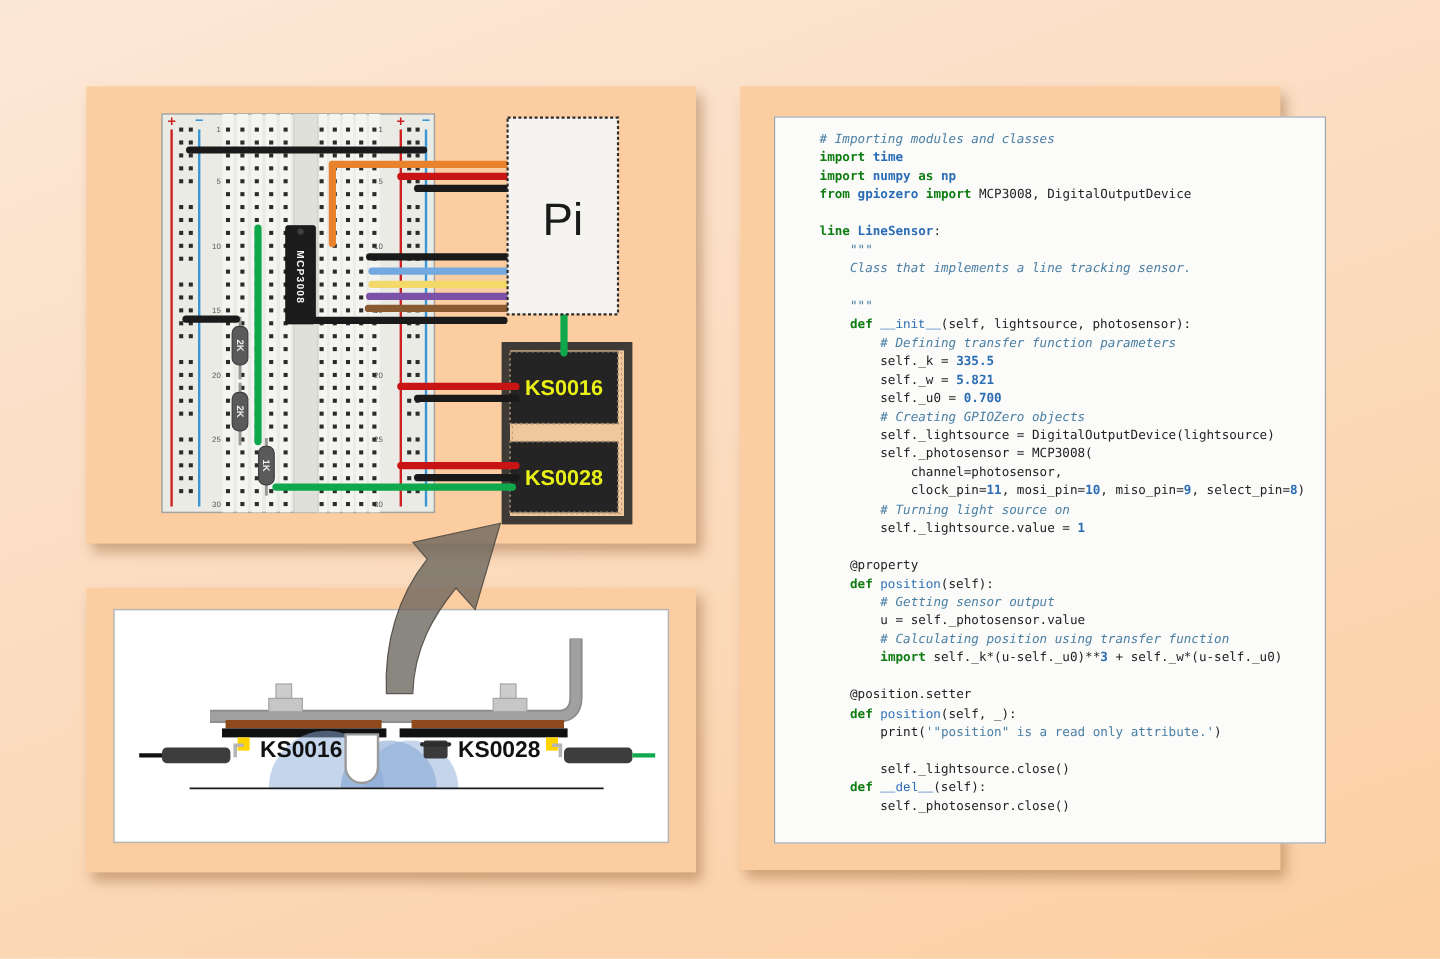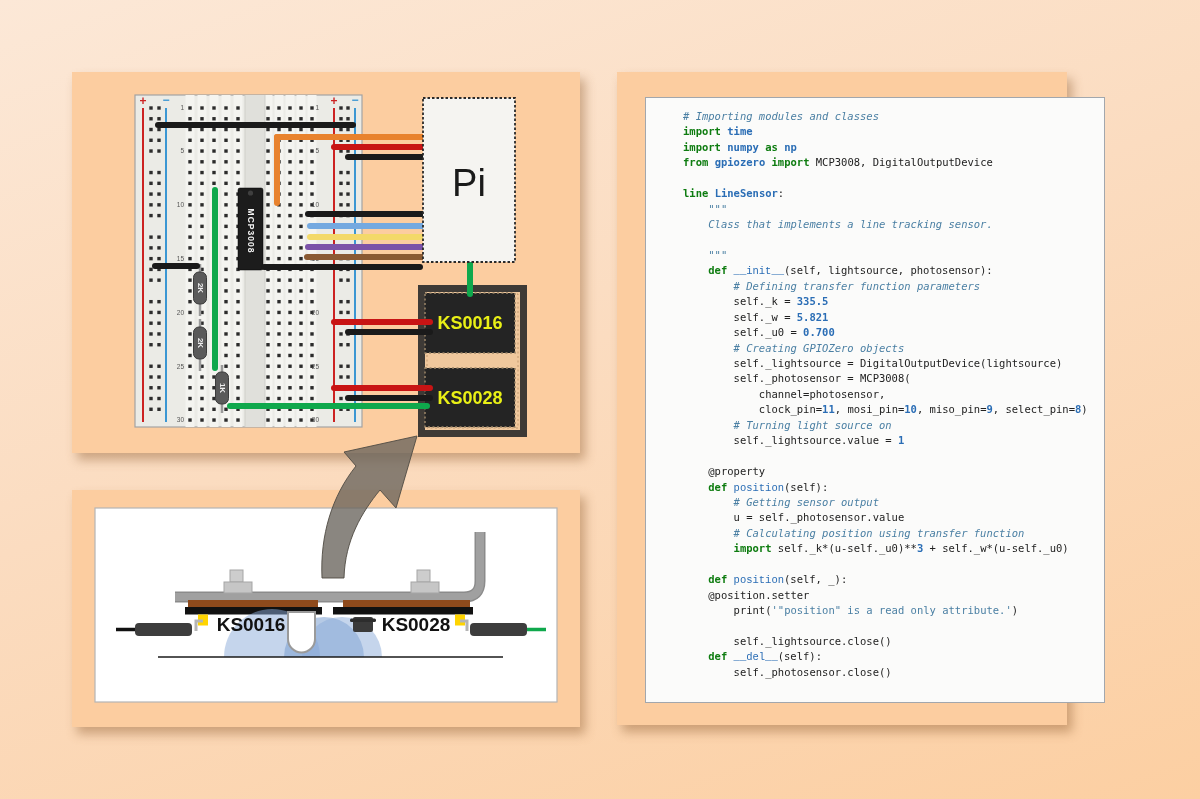--- a/index.html
+++ b/index.html
@@ -621,22 +621,22 @@
         <div class="code-line"><span class="tok-p">        </span><span class="tok-c"># Turning light source on</span></div>
         <div class="code-line"><span class="tok-p">        self._lightsource.value = </span><span class="tok-m">1</span></div>
         <div class="code-line">&nbsp;</div>
         <div class="code-line"><span class="tok-p">    </span><span class="tok-d">@property</span></div>
         <div class="code-line"><span class="tok-p">    </span><span class="tok-k">def</span><span class="tok-p"> </span><span class="tok-n">position</span><span class="tok-p">(self):</span></div>
         <div class="code-line"><span class="tok-p">        </span><span class="tok-c"># Getting sensor output</span></div>
         <div class="code-line"><span class="tok-p">        u = self._photosensor.value</span></div>
         <div class="code-line"><span class="tok-p">        </span><span class="tok-c"># Calculating position using transfer function</span></div>
         <div class="code-line"><span class="tok-p">        </span><span class="tok-k">import</span><span class="tok-p"> self._k*(u-self._u0)**</span><span class="tok-m">3</span><span class="tok-p"> + self._w*(u-self._u0)</span></div>
         <div class="code-line">&nbsp;</div>
+        <div class="code-line"><span class="tok-p">    </span><span class="tok-d">@position.setter</span></div>
         <div class="code-line"><span class="tok-p">    </span><span class="tok-k">def</span><span class="tok-p"> </span><span class="tok-n">position</span><span class="tok-p">(self, _):</span></div>
-        <div class="code-line"><span class="tok-p">    </span><span class="tok-d">@position.setter</span></div>
         <div class="code-line"><span class="tok-p">        print(</span><span class="tok-s">'"position" is a read only attribute.'</span><span class="tok-p">)</span></div>
         <div class="code-line">&nbsp;</div>
         <div class="code-line"><span class="tok-p">        self._lightsource.close()</span></div>
         <div class="code-line"><span class="tok-p">    </span><span class="tok-k">def</span><span class="tok-p"> </span><span class="tok-n">__del__</span><span class="tok-p">(self):</span></div>
         <div class="code-line"><span class="tok-p">        self._photosensor.close()</span></div>
       </div>
   </div>
 </section>
 
 <svg id="arrow-overlay" width="1200" height="799" viewBox="0 0 1200 799">

